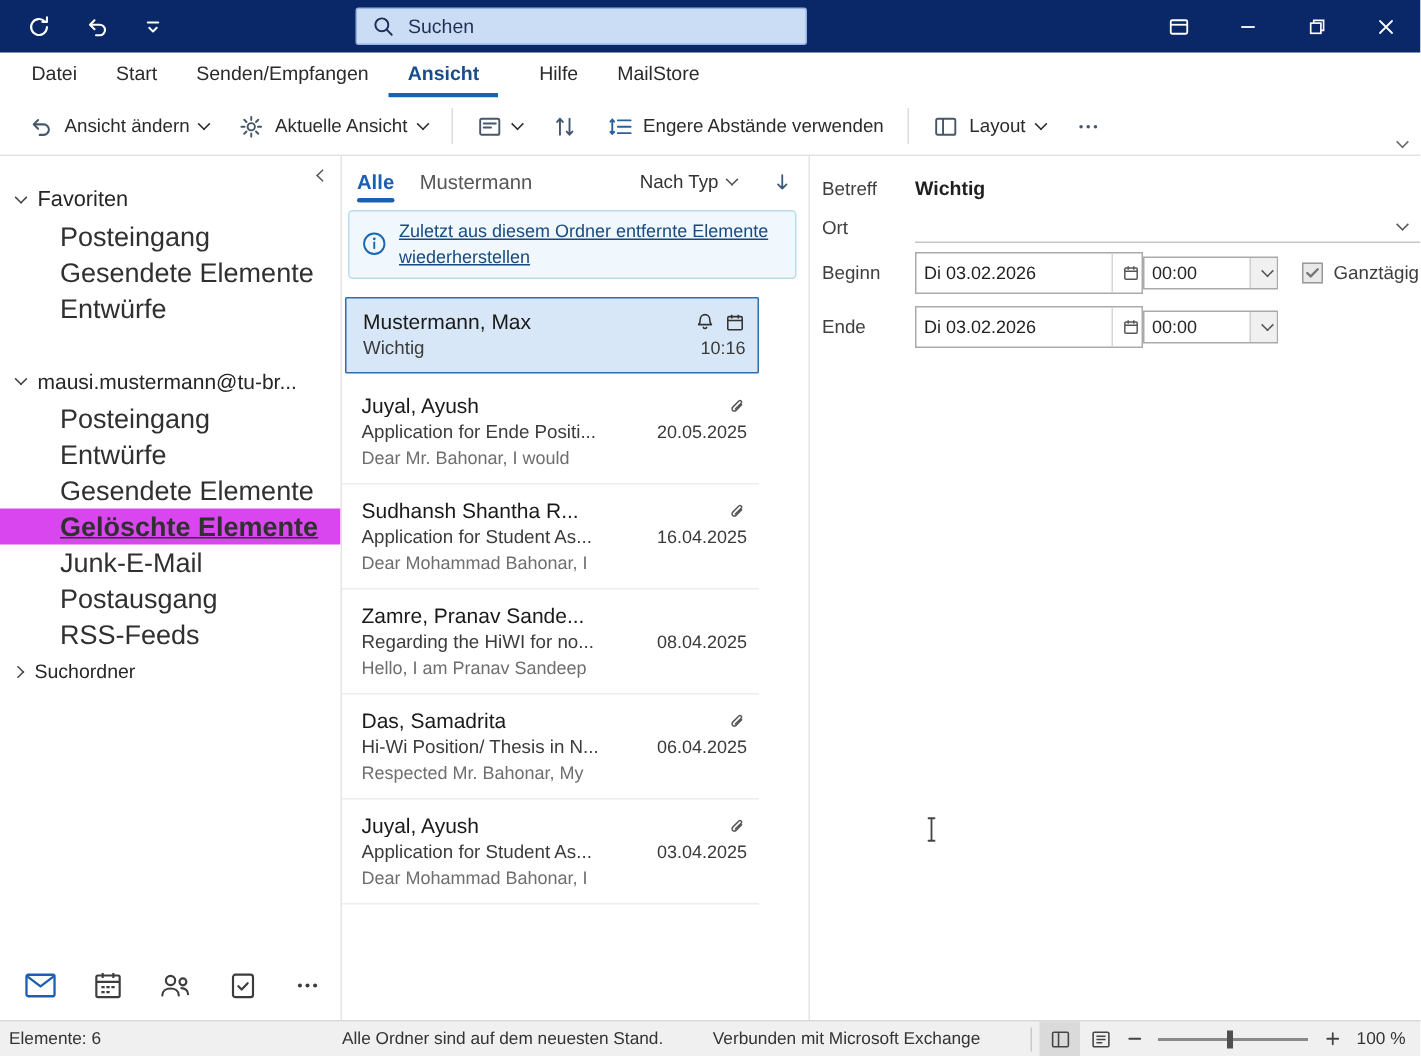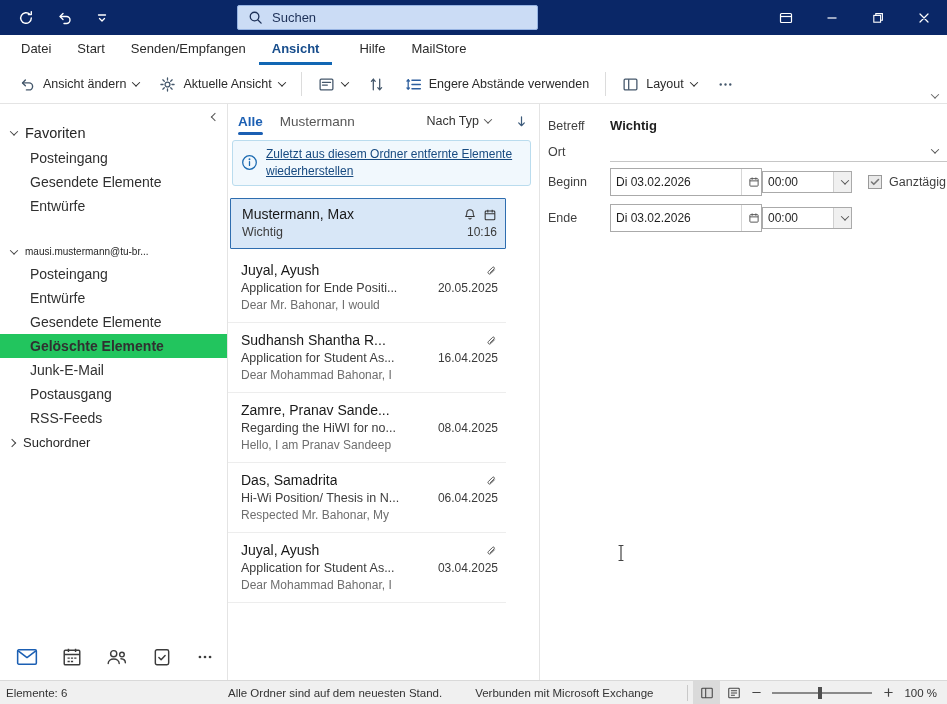--- a/index.html
+++ b/index.html
@@ -35,23 +35,23 @@
 
   
   .main { display:flex; height:576px; }
 
   
   .sidebar { width:228px; border-right:1px solid #e4e4e4; display:flex; flex-direction:column; position:relative; }
   .collapse-pane { position:absolute; top:10px; right:9px; color:#555; }
   .tree { flex:1; padding-top:16px; overflow:hidden; }
   .sec { display:flex; align-items:center; gap:8px; padding:5px 8px 5px 11px; font-size:14.5px; color:#262626; white-space:nowrap; overflow:hidden; }
   .sec .chv { color:#444; }
-  .acct { margin-top:23px; font-size:10px; }
-  .fitem { height:24px; line-height:24px; padding-left:30px; font-size:14px; color:#303030; white-space:nowrap; overflow:hidden; }
-  .fitem.sel { background:#22c55e; font-weight:700; }
+  .acct { margin-top:23px; font-size:14px; }
+  .fitem { height:24px; line-height:24px; padding-left:40px; font-size:18px; color:#303030; white-space:nowrap; overflow:hidden; }
+  .fitem.sel { background:#d946ef; font-weight:700;text-decoration:underline; }
   .navrow { height:46px; display:flex; align-items:center; gap:24px; padding-left:16px; color:#3c3c3c; }
   .nav-mail { color:#1b5fb3; }
 
   
   .listcol { width:312px; border-right:1px solid #e4e4e4; display:flex; flex-direction:column; background:#fff; }
   .list-tabs { height:34px; display:flex; align-items:center; padding:0 10px; gap:17px; font-size:13.5px; flex:none; }
   .tab-all { color:#1b5fb3; font-weight:700; position:relative; height:100%; display:flex; align-items:center; }
   .tab-all::after { content:""; position:absolute; left:0; right:0; bottom:3px; height:3px; background:#1b5fb3; border-radius:2px; }
   .tab-unread { color:#565656; }
   .sortby { margin-left:auto; display:flex; align-items:center; gap:6px; font-size:12.5px; color:#333; }

